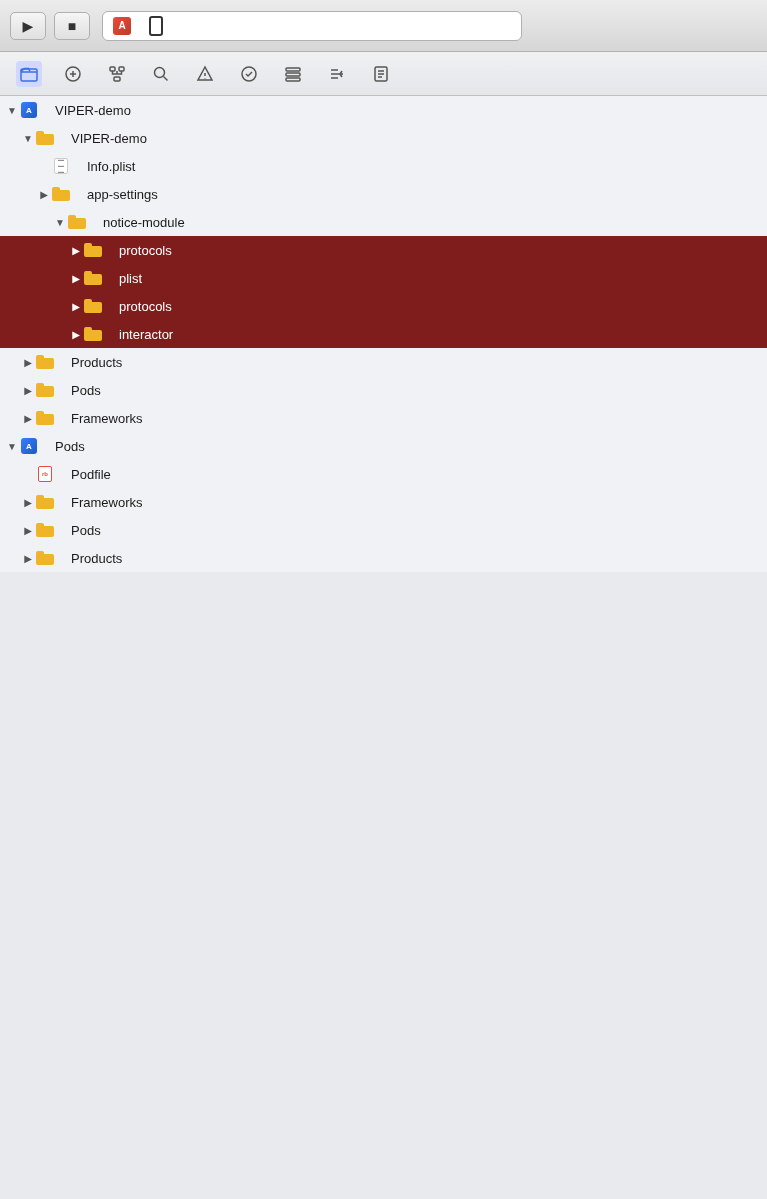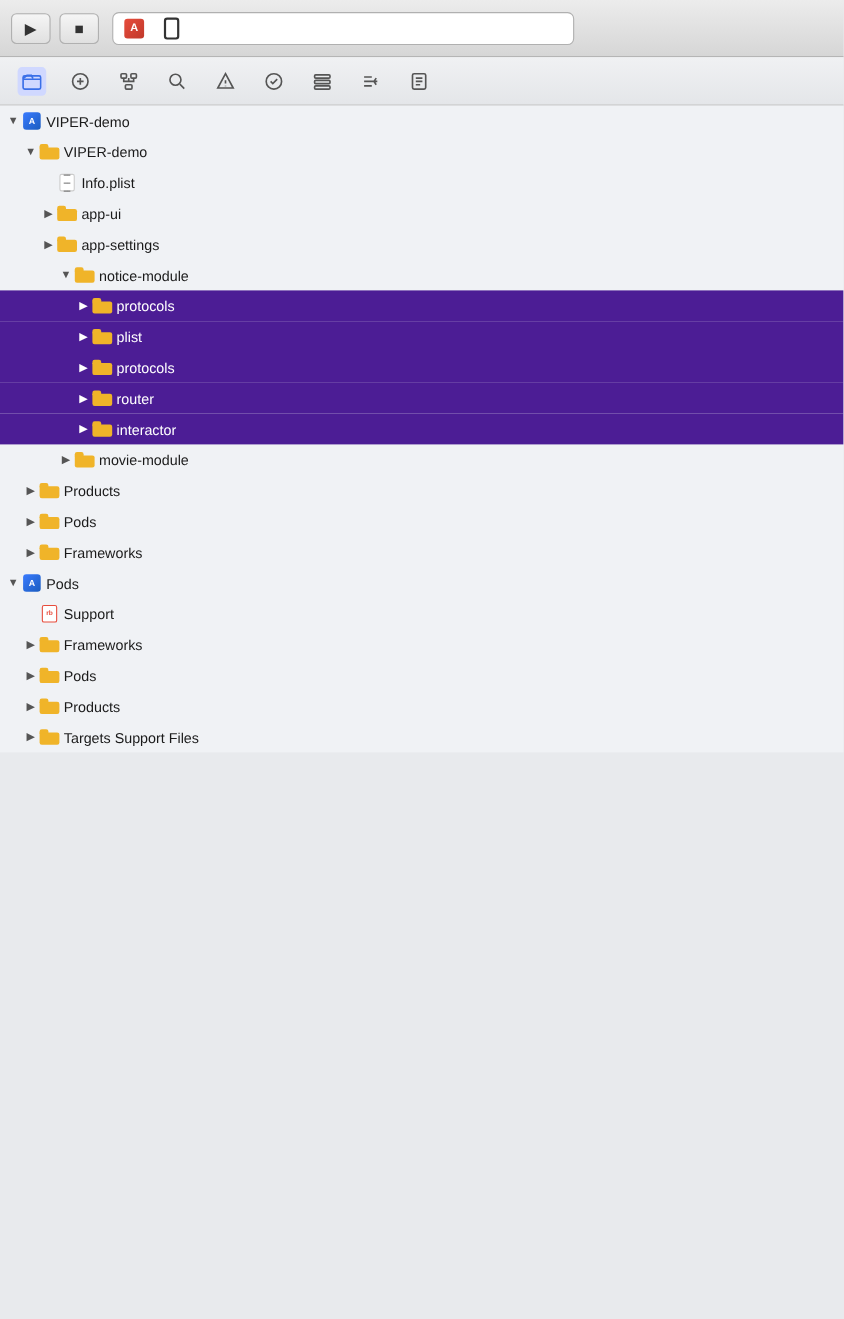--- a/index.html
+++ b/index.html
@@ -127,21 +127,21 @@
 
     .tree-item {
       display: flex;
       align-items: center;
       height: 28px;
       cursor: pointer;
       padding-right: 8px;
       white-space: nowrap;
     }
     .tree-item.selected {
-      background: #4c1d95;
+      background: #7f1d1d;
       color: white;
     }
 
     .tree-item .indent {
       display: inline-block;
       flex-shrink: 0;
     }
     .tree-item .arrow {
       width: 16px;
       height: 16px;
@@ -236,20 +236,21 @@
       align-items: center;
       justify-content: center;
       font-size: 6px;
       color: #e74c3c;
       font-weight: bold;
     }
 
     .item-label {
       font-size: 13px;
       color: #1a1a1a;
+      margin-left: 13px;
     }
     .tree-item.selected .item-label {
       color: white;
     }
   </style>
 </head>
 <body>
 
 <div class="title-bar">
   <div class="title-bar-controls">
@@ -354,28 +355,20 @@
         <span class="plist-icon">━━<br>━━<br>━━</span>
       </span>
       <span class="item-label">Info.plist</span>
     </div>
     <div class="tree-item">
       <span class="indent" style="width: 36px; display: inline-block;"></span>
       <span class="arrow collapsed"></span>
       <span class="icon">
         <span class="folder-icon"></span>
       </span>
-      <span class="item-label">app-ui</span>
-    </div>
-    <div class="tree-item">
-      <span class="indent" style="width: 36px; display: inline-block;"></span>
-      <span class="arrow collapsed"></span>
-      <span class="icon">
-        <span class="folder-icon"></span>
-      </span>
       <span class="item-label">app-settings</span>
     </div>
     <div class="tree-item">
       <span class="indent" style="width: 52px; display: inline-block;"></span>
       <span class="arrow expanded"></span>
       <span class="icon">
         <span class="folder-icon"></span>
       </span>
       <span class="item-label">notice-module</span>
     </div>
@@ -402,37 +395,21 @@
         <span class="folder-icon"></span>
       </span>
       <span class="item-label">protocols</span>
     </div>
     <div class="tree-item selected">
       <span class="indent" style="width: 68px; display: inline-block;"></span>
       <span class="arrow collapsed"></span>
       <span class="icon">
         <span class="folder-icon"></span>
       </span>
-      <span class="item-label">router</span>
-    </div>
-    <div class="tree-item selected">
-      <span class="indent" style="width: 68px; display: inline-block;"></span>
-      <span class="arrow collapsed"></span>
-      <span class="icon">
-        <span class="folder-icon"></span>
-      </span>
       <span class="item-label">interactor</span>
-    </div>
-    <div class="tree-item">
-      <span class="indent" style="width: 52px; display: inline-block;"></span>
-      <span class="arrow collapsed"></span>
-      <span class="icon">
-        <span class="folder-icon"></span>
-      </span>
-      <span class="item-label">movie-module</span>
     </div>
     <div class="tree-item">
       <span class="indent" style="width: 20px; display: inline-block;"></span>
       <span class="arrow collapsed"></span>
       <span class="icon">
         <span class="folder-icon"></span>
       </span>
       <span class="item-label">Products</span>
     </div>
     <div class="tree-item">
@@ -458,21 +435,21 @@
         <span class="xcode-icon">A</span>
       </span>
       <span class="item-label">Pods</span>
     </div>
     <div class="tree-item">
       <span class="indent" style="width: 20px; display: inline-block;"></span>
       <span class="arrow empty"></span>
       <span class="icon">
         <span class="rb-icon">rb</span>
       </span>
-      <span class="item-label">Support</span>
+      <span class="item-label">Podfile</span>
     </div>
     <div class="tree-item">
       <span class="indent" style="width: 20px; display: inline-block;"></span>
       <span class="arrow collapsed"></span>
       <span class="icon">
         <span class="folder-icon"></span>
       </span>
       <span class="item-label">Frameworks</span>
     </div>
     <div class="tree-item">
@@ -484,21 +461,13 @@
       <span class="item-label">Pods</span>
     </div>
     <div class="tree-item">
       <span class="indent" style="width: 20px; display: inline-block;"></span>
       <span class="arrow collapsed"></span>
       <span class="icon">
         <span class="folder-icon"></span>
       </span>
       <span class="item-label">Products</span>
     </div>
-    <div class="tree-item">
-      <span class="indent" style="width: 20px; display: inline-block;"></span>
-      <span class="arrow collapsed"></span>
-      <span class="icon">
-        <span class="folder-icon"></span>
-      </span>
-      <span class="item-label">Targets Support Files</span>
-    </div>
   </div>
 
 </body></html>

